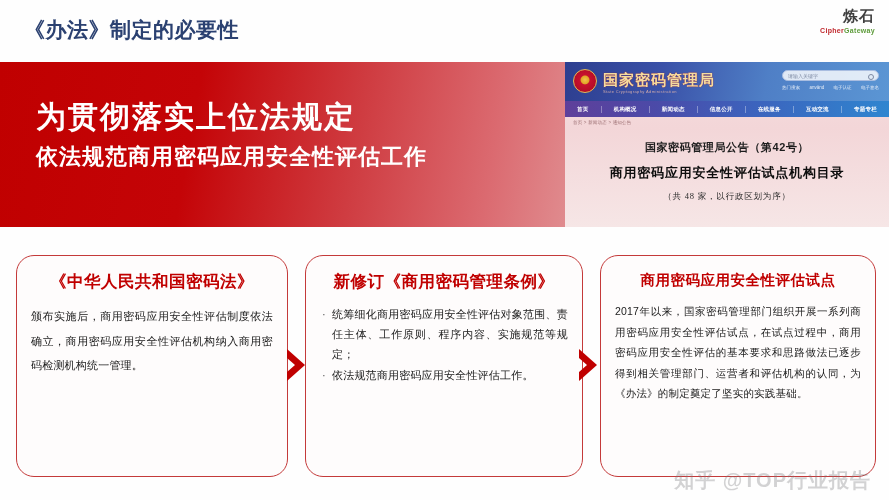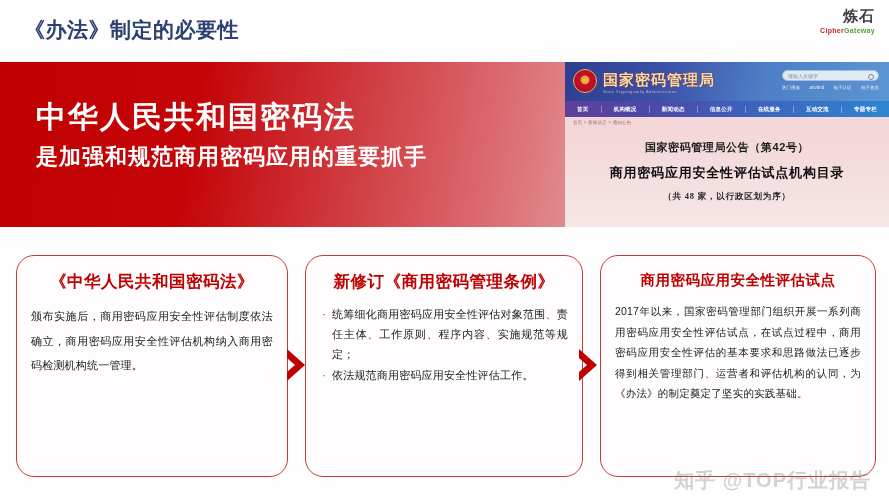--- a/index.html
+++ b/index.html
@@ -80,21 +80,21 @@
     display: flex; align-items: center; justify-content: space-around; padding: 0 6px;
   }
   .site-nav span { font-size: 5.5px; color: #ffffff; font-weight: 700; letter-spacing: .2px; }
   .site-nav i { width: 1px; height: 7px; background: rgba(255,255,255,.35); display: block; }
   .crumb {
     position: absolute; left: 8px; top: 58px; font-size: 4.5px; color: #9a6d70; letter-spacing: .2px;
   }
   .notice { position: absolute; left: 0; top: 78px; width: 324px; text-align: center; }
   .notice-1 { font-size: 11px; font-weight: 700; color: #1d1d1d; letter-spacing: .6px; }
   .notice-2 { font-size: 13px; font-weight: 700; color: #0d0d0d; letter-spacing: .8px; margin-top: 9px; }
-  .notice-3 { font-size: 8.5px; font-weight: 700; color: #2a2a2a; letter-spacing: .8px; margin-top: 9px; font-family: "Liberation Serif", serif; }
+  .notice-3 { font-size: 8.5px; font-weight: 400; color: #2a2a2a; letter-spacing: .8px; margin-top: 9px; font-family: "Liberation Serif", serif; }
 
   
   .cards { position: absolute; left: 0; top: 255px; width: 889px; height: 225px; }
   .card {
     position: absolute; top: 0; height: 222px;
     background: #fefcfc; border: 1.3px solid #c43a3a; border-radius: 18px;
     padding: 16px 14px 10px 14px;
   }
   .card.c1 { left: 16px; width: 272px; }
   .card.c2 { left: 305px; width: 278px; }
@@ -138,22 +138,22 @@
     <div class="slide-title">《办法》制定的必要性</div>
     <div class="logo">
       <div class="logo-cn">炼石</div>
       <div class="logo-en"><span class="c1">Cipher</span><span class="c2">Gateway</span></div>
     </div>
   </div>
 
   <div class="banner">
     <div class="banner-red"></div>
     <div class="banner-text">
-      <div class="banner-l1">中华人民共和国密码法</div>
-      <div class="banner-l2">是加强和规范商用密码应用的重要抓手</div>
+      <div class="banner-l1">为贯彻落实上位法规定</div>
+      <div class="banner-l2">依法规范商用密码应用安全性评估工作</div>
     </div>
   </div>
 
   <div class="site">
     <div class="site-top">
       <div class="emblem"></div>
       <div class="site-name">国家密码管理局</div>
       <div class="site-name-sub">State Cryptography Administration</div>
       <div class="site-search">
         <span class="ph">请输入关键字</span>

